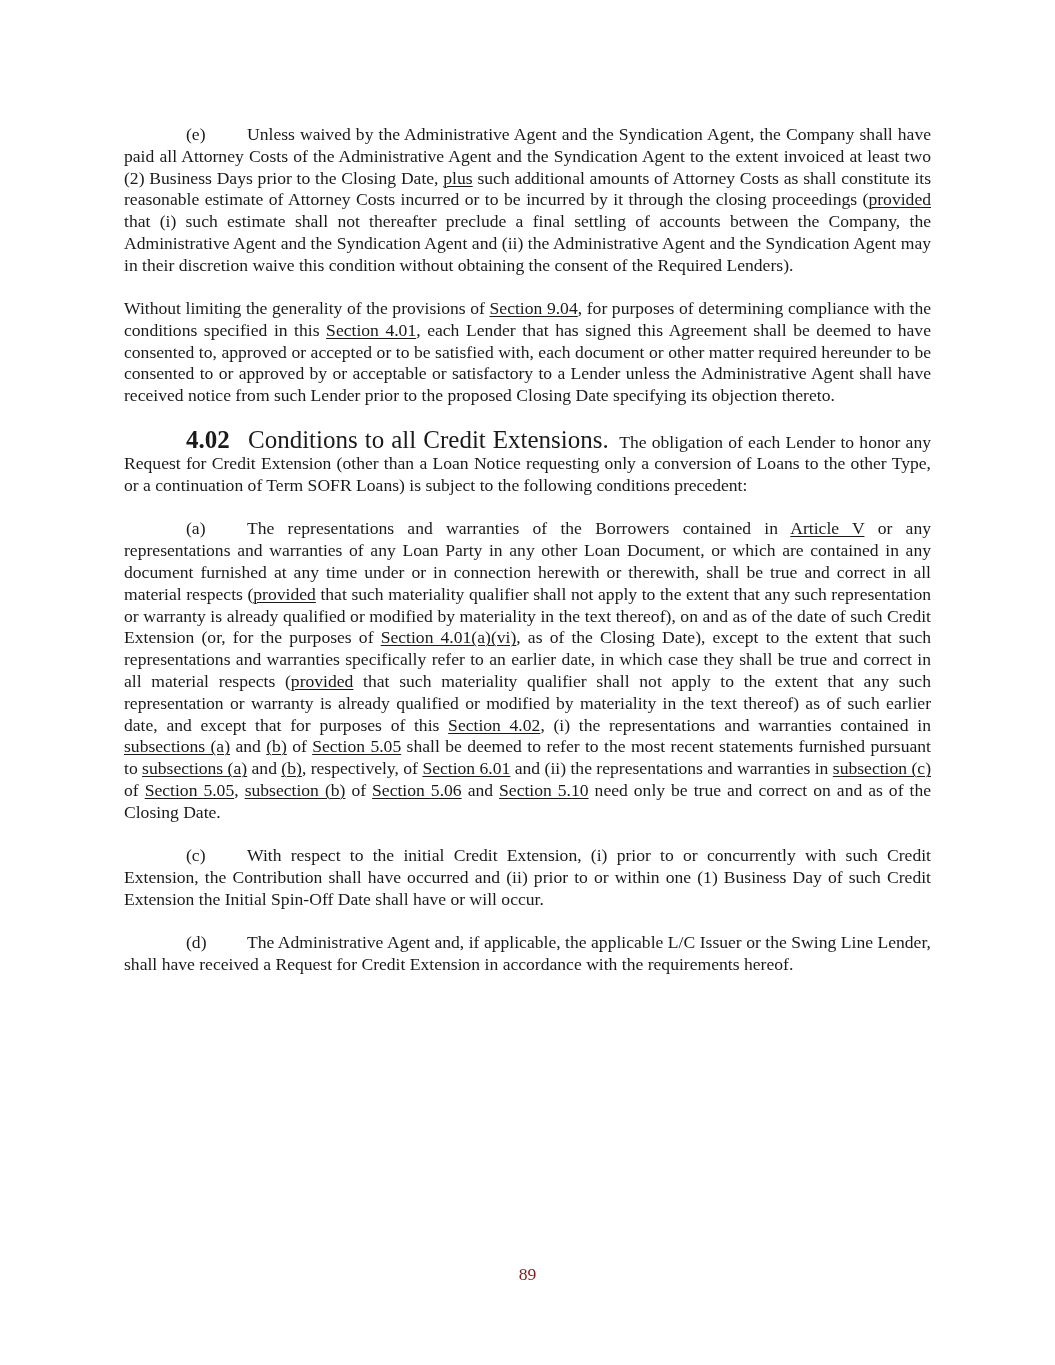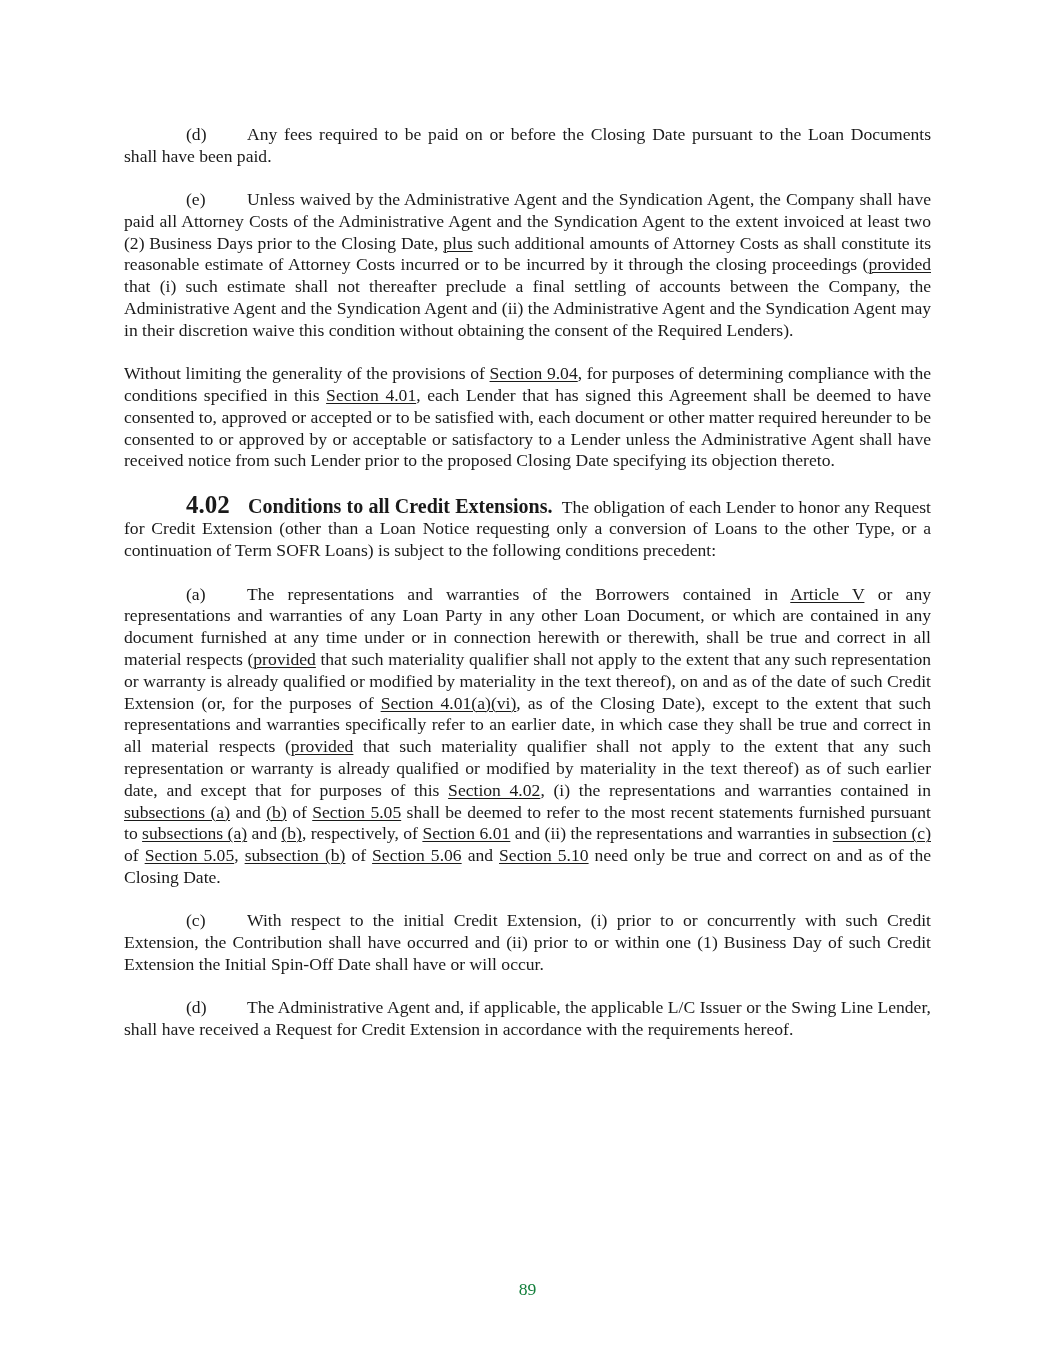--- a/index.html
+++ b/index.html
@@ -5,33 +5,32 @@
     html, body { margin: 0; padding: 0; background: #ffffff; }
     body { width: 1055px; height: 1365px; position: relative; overflow: hidden; }
     .page {
       position: absolute; left: 124px; top: 124px; width: 807px;
       font-family: "Liberation Serif", serif; font-size: 17.6px; line-height: 21.8px;
       color: #1a1a1a; text-align: justify;
     }
     .para { margin: 0 0 21.5px 0; }
     .para.indent .label { display: inline-block; width: 61px; margin-left: 62px; }
     .heading-num { font-weight: bold; font-size: 25px; display: inline-block; margin-left: 62px; width: 62px; }
-    .heading-title { font-weight: bold; font-size: 20px; }
+    .heading-title { font-weight: normal; font-size: 25px; }
     u { text-decoration: underline; text-underline-offset: 2px; text-decoration-thickness: 1px; }
     .page-number {
       position: absolute; left: 0; width: 1055px; top: 1264px; text-align: center;
-      font-family: "Liberation Serif", serif; font-size: 17.6px; color: #15803d; margin-top: 15px;
+      font-family: "Liberation Serif", serif; font-size: 17.6px; color: #7f1d1d;
     }
   </style>
 </head>
 <body>
 
 <div class="page">
   <div id="top-paras">
-      <p class="para indent"><span class="label">(d)</span>Any fees required to be paid on or before the Closing Date pursuant to the Loan Documents shall have been paid.</p>
       <p class="para indent"><span class="label">(e)</span>Unless waived by the Administrative Agent and the Syndication Agent, the Company shall have paid all Attorney Costs of the Administrative Agent and the Syndication Agent to the extent invoiced at least two (2) Business Days prior to the Closing Date, <u>plus</u> such additional amounts of Attorney Costs as shall constitute its reasonable estimate of Attorney Costs incurred or to be incurred by it through the closing proceedings (<u>provided</u> that (i) such estimate shall not thereafter preclude a final settling of accounts between the Company, the Administrative Agent and the Syndication Agent and (ii) the Administrative Agent and the Syndication Agent may in their discretion waive this condition without obtaining the consent of the Required Lenders).</p>
       <p class="para">Without limiting the generality of the provisions of <u>Section 9.04</u>, for purposes of determining compliance with the conditions specified in this <u>Section 4.01</u>, each Lender that has signed this Agreement shall be deemed to have consented to, approved or accepted or to be satisfied with, each document or other matter required hereunder to be consented to or approved by or acceptable or satisfactory to a Lender unless the Administrative Agent shall have received notice from such Lender prior to the proposed Closing Date specifying its objection thereto.</p>
     </div>
 
   <p class="para">
     <span class="heading-num">4.02</span><span class="heading-title">Conditions to all Credit Extensions.</span>&nbsp;&nbsp;<span>The obligation of each Lender to honor any Request for Credit Extension (other than a Loan Notice requesting only a conversion of Loans to the other Type, or a continuation of Term SOFR Loans) is subject to the following conditions precedent:</span>
   </p>
 
   <div id="sub-paras">
       <p class="para indent"><span class="label">(a)</span>The representations and warranties of the Borrowers contained in <u>Article V</u> or any representations and warranties of any Loan Party in any other Loan Document, or which are contained in any document furnished at any time under or in connection herewith or therewith, shall be true and correct in all material respects (<u>provided</u> that such materiality qualifier shall not apply to the extent that any such representation or warranty is already qualified or modified by materiality in the text thereof), on and as of the date of such Credit Extension (or, for the purposes of <u>Section 4.01(a)(vi)</u>, as of the Closing Date), except to the extent that such representations and warranties specifically refer to an earlier date, in which case they shall be true and correct in all material respects (<u>provided</u> that such materiality qualifier shall not apply to the extent that any such representation or warranty is already qualified or modified by materiality in the text thereof) as of such earlier date, and except that for purposes of this <u>Section 4.02</u>, (i) the representations and warranties contained in <u>subsections (a)</u> and <u>(b)</u> of <u>Section 5.05</u> shall be deemed to refer to the most recent statements furnished pursuant to <u>subsections (a)</u> and <u>(b)</u>, respectively, of <u>Section 6.01</u> and (ii) the representations and warranties in <u>subsection (c)</u> of <u>Section 5.05</u>, <u>subsection (b)</u> of <u>Section 5.06</u> and <u>Section 5.10</u> need only be true and correct on and as of the Closing Date.</p>

